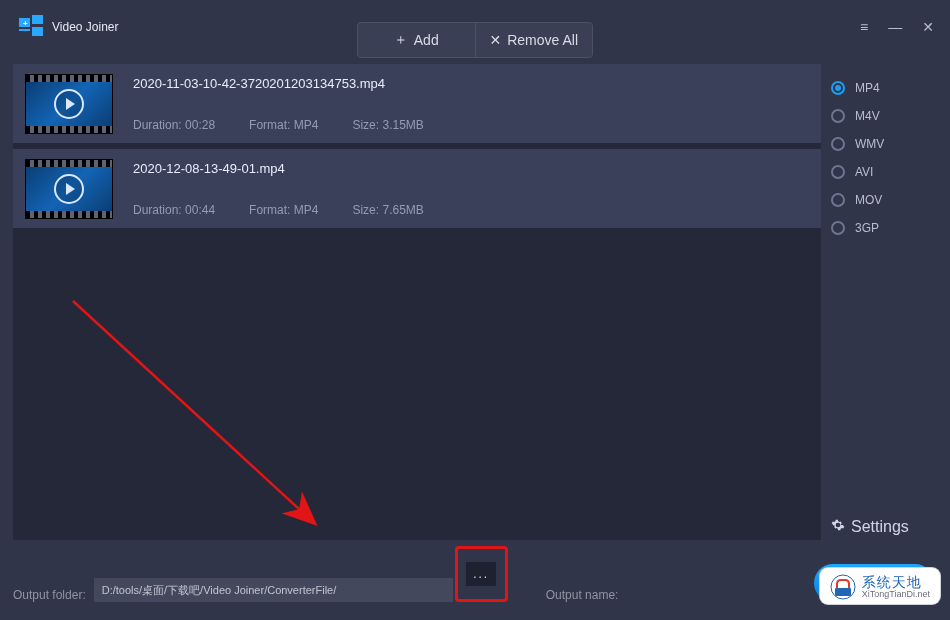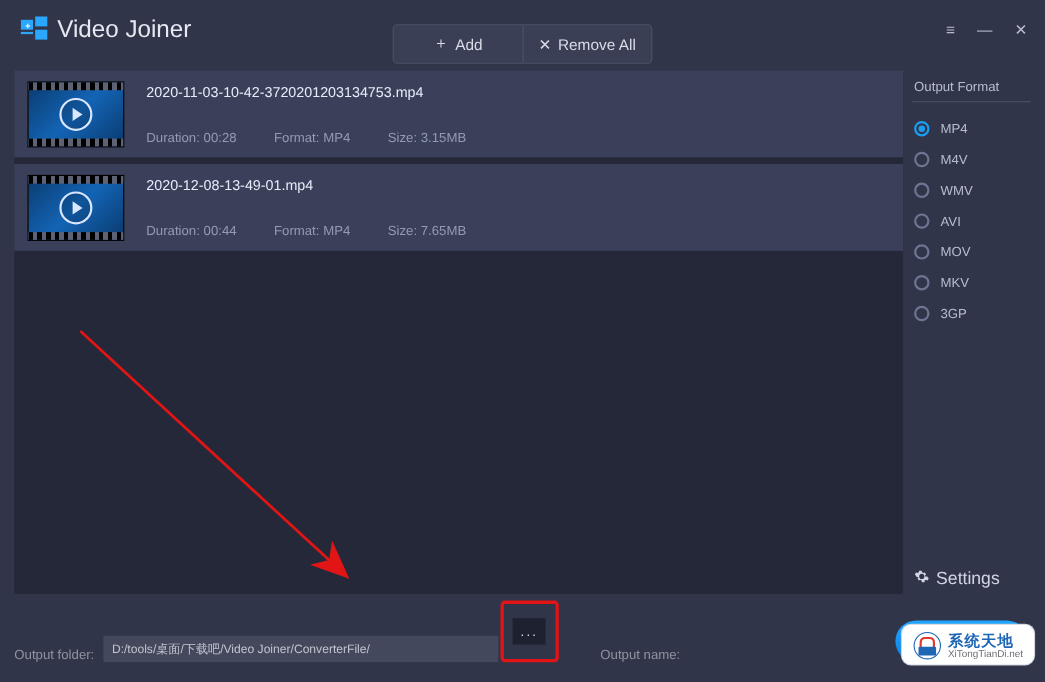--- a/index.html
+++ b/index.html
@@ -12,21 +12,21 @@
     position: relative;
   }
 
   
   .titlebar {
     display: flex; align-items: center; height: 54px;
     padding: 0 12px 0 18px;
   }
   .logo { display: flex; align-items: center; gap: 8px; }
   .logo-icon svg { display: block; }
-  .app-title { font-size: 22px; font-weight: 500; color: #e7e9f2; }
+  .app-title { font-size: 12px; font-weight: 500; color: #e7e9f2; }
 
   .top-buttons {
     position: absolute; left: 50%; top: 22px; transform: translateX(-50%);
     display: flex; width: 236px; height: 36px;
     border: 1px solid #4b5167; border-radius: 4px; overflow: hidden;
     background: #3a3f56;
   }
   .top-buttons button {
     flex: 1; background: transparent; border: none; color: #d9dbe6;
     font-size: 14px; display: flex; align-items: center; justify-content: center;
@@ -146,21 +146,21 @@
     position: absolute; right: 10px; bottom: 16px;
     background: #fff; border-radius: 8px; padding: 6px 10px 4px;
     display: flex; gap: 6px; align-items: center;
     box-shadow: 0 0 0 1px #d0d3de;
   }
   .wm-icon {
     width: 26px; height: 26px; border-radius: 50%;
     display: flex; align-items: center; justify-content: center;
   }
   .wm-text { display: flex; flex-direction: column; line-height: 1.05; }
-  .wm-text .cn { font-size: 14px; font-weight: 700; color: #1f66b4; letter-spacing: 1px; }
+  .wm-text .cn { font-size: 14px; font-weight: 400; color: #1f66b4; letter-spacing: 1px; }
   .wm-text .en { font-size: 9px; color: #6d6f78; }
 
   .lbl { white-space: nowrap; }
 </style>
 </head>
 <body>
 
 <div class="titlebar">
   <div class="logo">
     <span class="logo-icon">
@@ -217,45 +217,40 @@
         <div class="meta">
           <span><b>Duration:</b> <b>00:44</b></span>
           <span><b>Format:</b> <b>MP4</b></span>
           <span><b>Size:</b> <b>7.65MB</b></span>
         </div>
       </div>
     </div>
   </div>
 
   <div class="side">
-    <div class="side-title">Output Format</div>
     <div class="fmt-list">
       <div class="fmt selected">
           <span class="radio"></span>
           <span>MP4</span>
         </div>
       <div class="fmt">
           <span class="radio"></span>
           <span>M4V</span>
         </div>
       <div class="fmt">
           <span class="radio"></span>
           <span>WMV</span>
         </div>
       <div class="fmt">
           <span class="radio"></span>
           <span>AVI</span>
         </div>
       <div class="fmt">
           <span class="radio"></span>
           <span>MOV</span>
-        </div>
-      <div class="fmt">
-          <span class="radio"></span>
-          <span>MKV</span>
         </div>
       <div class="fmt">
           <span class="radio"></span>
           <span>3GP</span>
         </div>
     </div>
     <div class="settings-link">
       <span>
         <svg width="14" height="14" viewBox="0 0 24 24" fill="#d2d5e5">
             <path d="M12 8a4 4 0 1 0 0 8 4 4 0 0 0 0-8zm9 4a7 7 0 0 1-.1 1.2l2 1.6-2 3.4-2.4-.9a7 7 0 0 1-2 1.2l-.4 2.5h-4l-.4-2.5a7 7 0 0 1-2-1.2l-2.4.9-2-3.4 2-1.6A7 7 0 0 1 3 12a7 7 0 0 1 .1-1.2l-2-1.6 2-3.4 2.4.9a7 7 0 0 1 2-1.2L7.9 3h4l.4 2.5a7 7 0 0 1 2 1.2l2.4-.9 2 3.4-2 1.6c.1.4.1.8.1 1.2z"></path>

